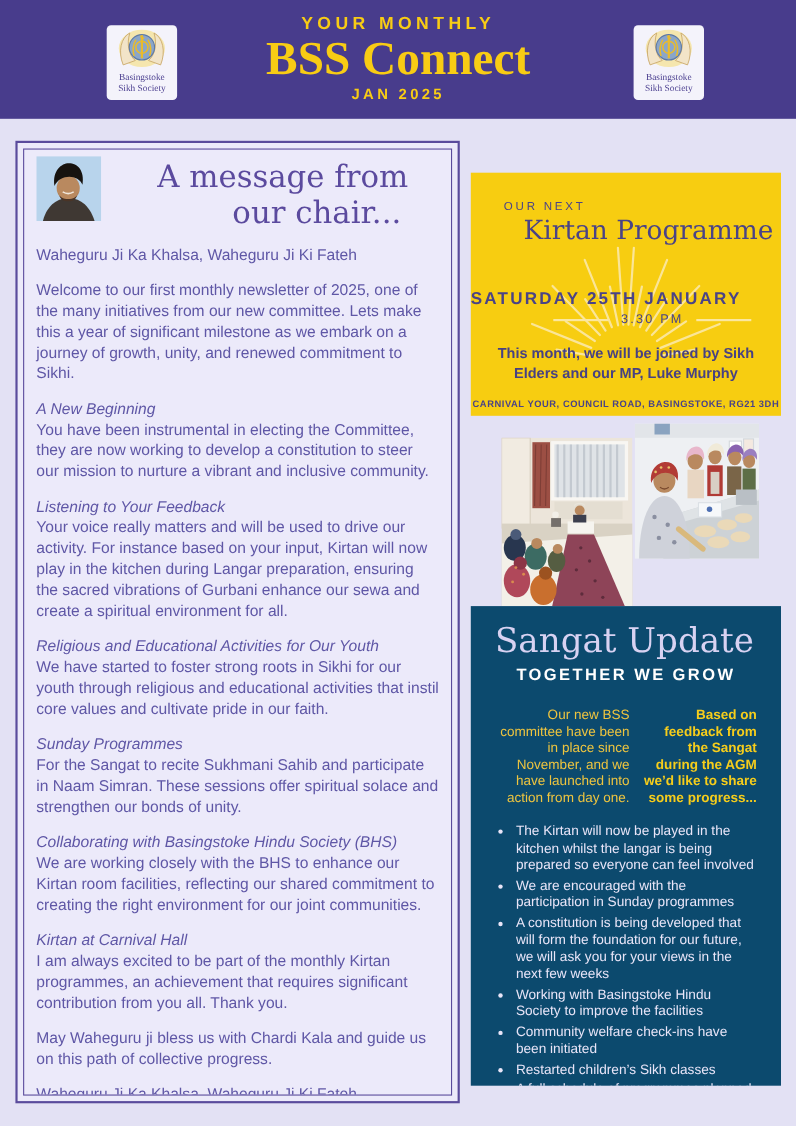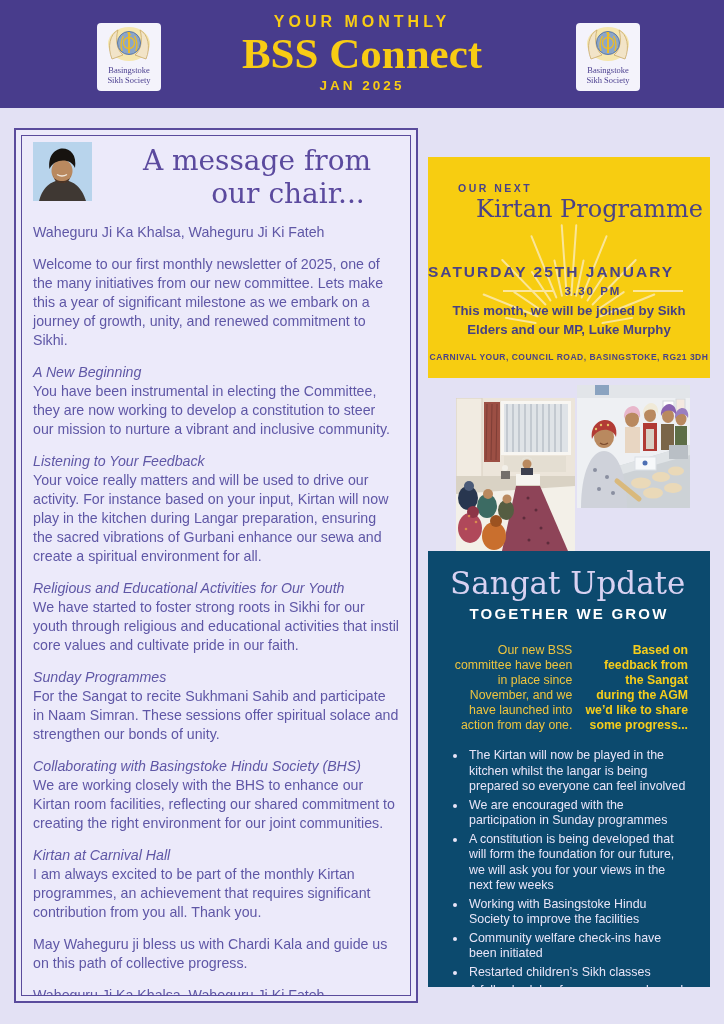--- a/index.html
+++ b/index.html
@@ -35,29 +35,29 @@
   .chair-heading-l1{text-align:center;}
   .chair-heading-l2{text-align:center;padding-left:62px;}
   .chair-body{margin-top:13px;color:#5f57a6;font-size:14.2px;line-height:19px;}
   .greeting{margin:0 0 13px 0;}
   .section{margin-top:13px;}
   .section:first-child{margin-top:12px;}
   .section-heading{font-style:italic;}
   
   .kirtan-card{position:absolute;left:428px;top:157px;width:282px;height:221px;
                background:#f7cd11;color:#4a4387;overflow:hidden;}
-  .k-eyebrow{margin:25px 0 0 30px;font-size:10.5px;font-weight:bold;letter-spacing:2.5px;position:relative;z-index:2;}
+  .k-eyebrow{margin:25px 0 0 30px;font-size:10.5px;font-weight:normal;letter-spacing:2.5px;position:relative;z-index:2;}
   .k-title{margin:1px 0 0 48px;font-family:"DejaVu Serif", serif;font-size:24px;position:relative;z-index:2;}
   .k-burst{position:absolute;left:0;top:52px;width:282px;height:125px;z-index:1;}
   .k-date{margin-top:40px;font-weight:bold;font-size:15.5px;letter-spacing:2px;
           position:relative;z-index:2;}
-  .k-time{display:flex;align-items:center;justify-content:center;gap:12px;font-weight:bold;
+  .k-time{display:flex;align-items:center;justify-content:center;gap:12px;font-weight:normal;
           font-size:11.5px;letter-spacing:2px;margin-top:4px;position:relative;z-index:2;margin-left:48px;}
   .k-dash{width:50px;height:2px;background:#fbe7a0;}
-  .k-details{margin:4px auto 0;width:256px;text-align:center;font-weight:bold;font-size:13.2px;
+  .k-details{margin:14px auto 0;width:256px;text-align:center;font-weight:bold;font-size:13.2px;
              line-height:19px;color:#474183;position:relative;z-index:2;}
   .k-venue{margin-top:13px;text-align:center;font-weight:bold;font-size:8.5px;letter-spacing:.5px;
            position:relative;z-index:2;}
   
   .photo-left{position:absolute;left:456px;top:398px;width:119px;height:153px;}
   .photo-right{position:absolute;left:577px;top:385px;width:113px;height:123px;}
   .photo-left svg,.photo-right svg{display:block;}
   
   .sangat-card{position:absolute;left:428px;top:551px;width:282px;height:436px;background:#0c4a6e;
                color:#e8e4f8;padding:13px 22px;box-sizing:border-box;overflow:hidden;}

